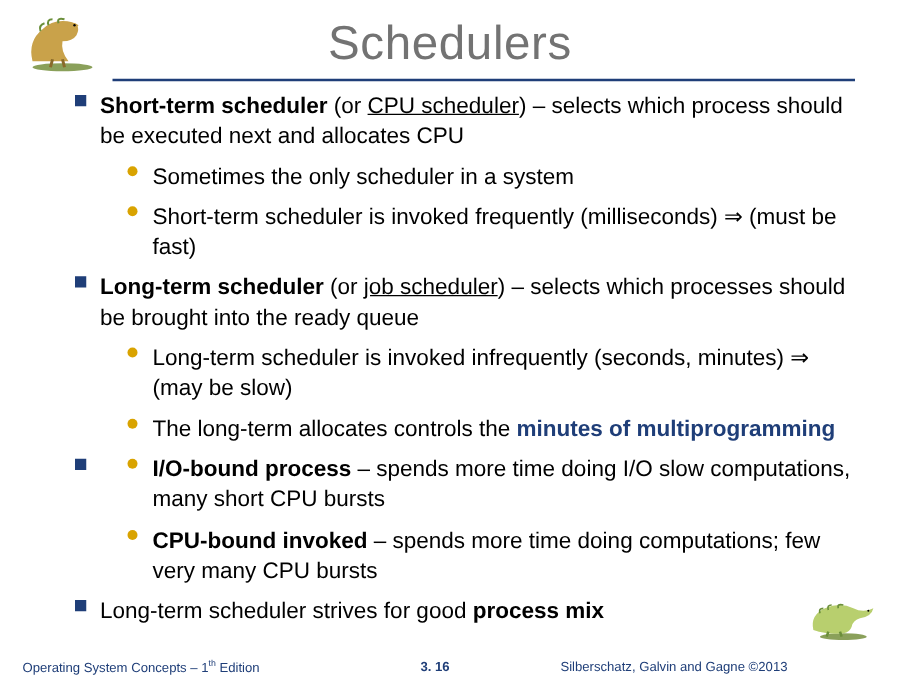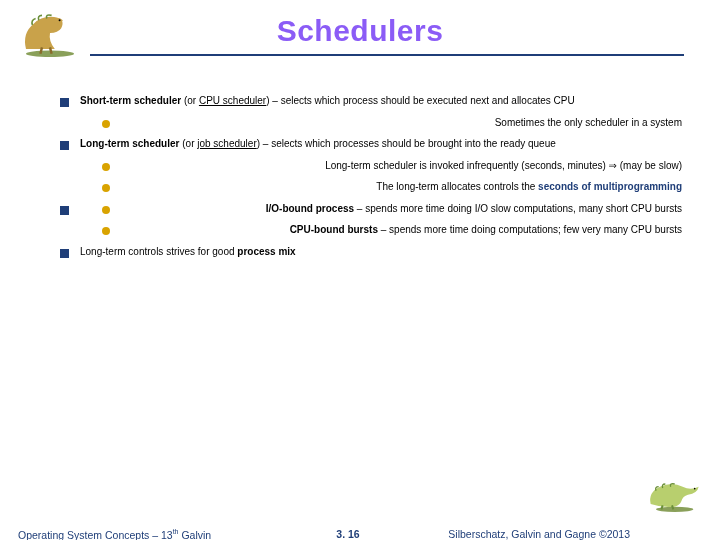--- a/index.html
+++ b/index.html
@@ -18,23 +18,23 @@
     height: 540px;
     position: relative;
     box-sizing: border-box;
   }
   .title-row {
     position: relative;
     text-align: center;
     padding-top: 14px;
   }
   .title {
-    font-size: 30px;
-    font-weight: bold;
-    color: #8b5cf6;
+    font-size: 38px;
+    font-weight: normal;
+    color: #737373;
     letter-spacing: 0.5px;
   }
   .title-underline {
     margin: 6px 36px 0 90px;
     border-bottom: 2px solid #1f3e78;
   }
   .dino-top {
     position: absolute;
     top: 8px;
     left: 10px;
@@ -46,43 +46,41 @@
     bottom: 28px;
     right: 10px;
     width: 68px;
     height: 40px;
   }
   .content {
     position: absolute;
     top: 72px;
     left: 60px;
     right: 38px;
-    font-size: 10px;
+    font-size: 18px;
     line-height: 1.35;
-    margin-top: 22px;
   }
   .lvl1 {
     position: relative;
     padding-left: 20px;
     margin-bottom: 8px;
   }
   .lvl1::before {
     content: "";
     position: absolute;
     left: 0;
     top: 4px;
     width: 9px;
     height: 9px;
     background: #1f3e78;
   }
   .lvl2 {
     position: relative;
     padding-left: 20px;
     margin: 8px 0 8px 22px;
-    text-align: right;
   }
   .lvl2::before {
     content: "";
     position: absolute;
     left: 0;
     top: 4px;
     width: 8px;
     height: 8px;
     background: #d9a300;
     border-radius: 50%;
@@ -119,54 +117,55 @@
   <div class="title-row">
     <div class="title">Schedulers</div>
     <div class="title-underline"></div>
   </div>
 
   <div class="content">
 
     <div class="lvl1">
       <span class="bold">Short-term scheduler</span><span>  (or </span><span style="text-decoration:underline">CPU scheduler</span><span>) – selects which process should be executed next and allocates CPU</span>
       <div class="lvl2">Sometimes the only scheduler in a system</div>
+      <div class="lvl2">Short-term scheduler is invoked frequently (milliseconds) ⇒ (must be fast)</div>
     </div>
 
     <div class="lvl1">
       <span class="bold">Long-term scheduler</span><span>  (or </span><span style="text-decoration:underline">job scheduler</span><span>) – selects which processes should be brought into the ready queue</span>
       <div class="lvl2">Long-term scheduler is invoked  infrequently (seconds, minutes) ⇒ (may be slow)</div>
       <div class="lvl2">
-        <span>The long-term allocates controls the </span><span class="accent">seconds of multiprogramming</span>
+        <span>The long-term allocates controls the </span><span class="accent">minutes of multiprogramming</span>
       </div>
     </div>
 
     <div class="lvl1">
       <div class="lvl2">
         <span class="bold">I/O-bound process</span><span> – spends more time doing I/O slow computations, many short CPU bursts</span>
       </div>
       <div class="lvl2">
-        <span class="bold">CPU-bound bursts</span><span> – spends more time doing computations; few very many CPU bursts</span>
+        <span class="bold">CPU-bound invoked</span><span> – spends more time doing computations; few very many CPU bursts</span>
       </div>
     </div>
 
     <div class="lvl1">
-      <span>Long-term controls strives for good </span><span class="bold">process mix</span>
+      <span>Long-term scheduler strives for good </span><span class="bold">process mix</span>
     </div>
 
   </div>
 
   <svg class="dino-bottom" viewBox="0 0 100 60">
     <ellipse cx="48" cy="56" rx="28" ry="4" fill="#8aa05a"></ellipse>
     <path d="M12 48 Q8 30 26 22 Q44 14 60 22 Q72 28 84 22 Q82 32 68 34 Q60 36 58 44 Q56 50 48 52 Q30 54 12 48 Z" fill="#b8cf6e"></path>
     <path d="M20 28 Q18 22 24 22 M30 24 Q28 18 34 18 M42 22 Q40 16 48 18" stroke="#6b8f3a" stroke-width="2" fill="none"></path>
     <circle cx="78" cy="25" r="1.2" fill="#000"></circle>
     <path d="M30 50 L28 56 M44 50 L46 56" stroke="#6b8f3a" stroke-width="3"></path>
   </svg>
 
   <div class="footer">
     <span class="footer-left">
-      <span>Operating System Concepts – 13</span><sup>th</sup><span> Galvin</span>
+      <span>Operating System Concepts – 1</span><sup>th</sup><span> Edition</span>
     </span>
     <span class="footer-center">3. 16</span>
     <span class="footer-right">Silberschatz, Galvin and Gagne ©2013</span>
   </div>
 
 </div>
 
 </body></html>

